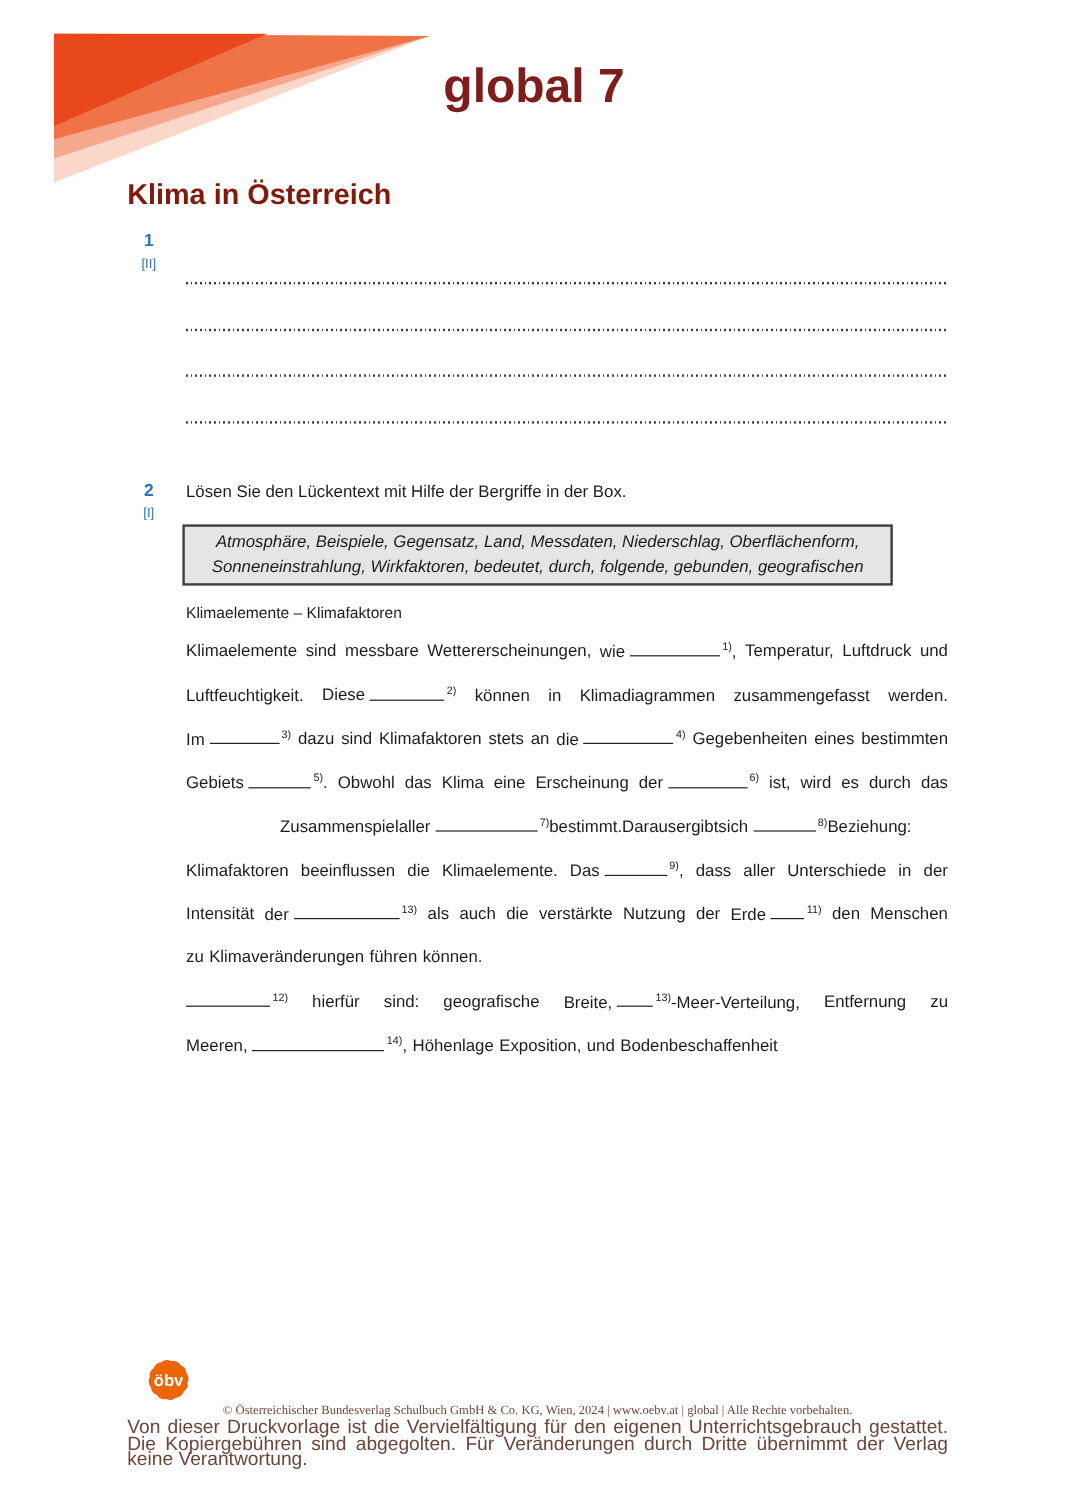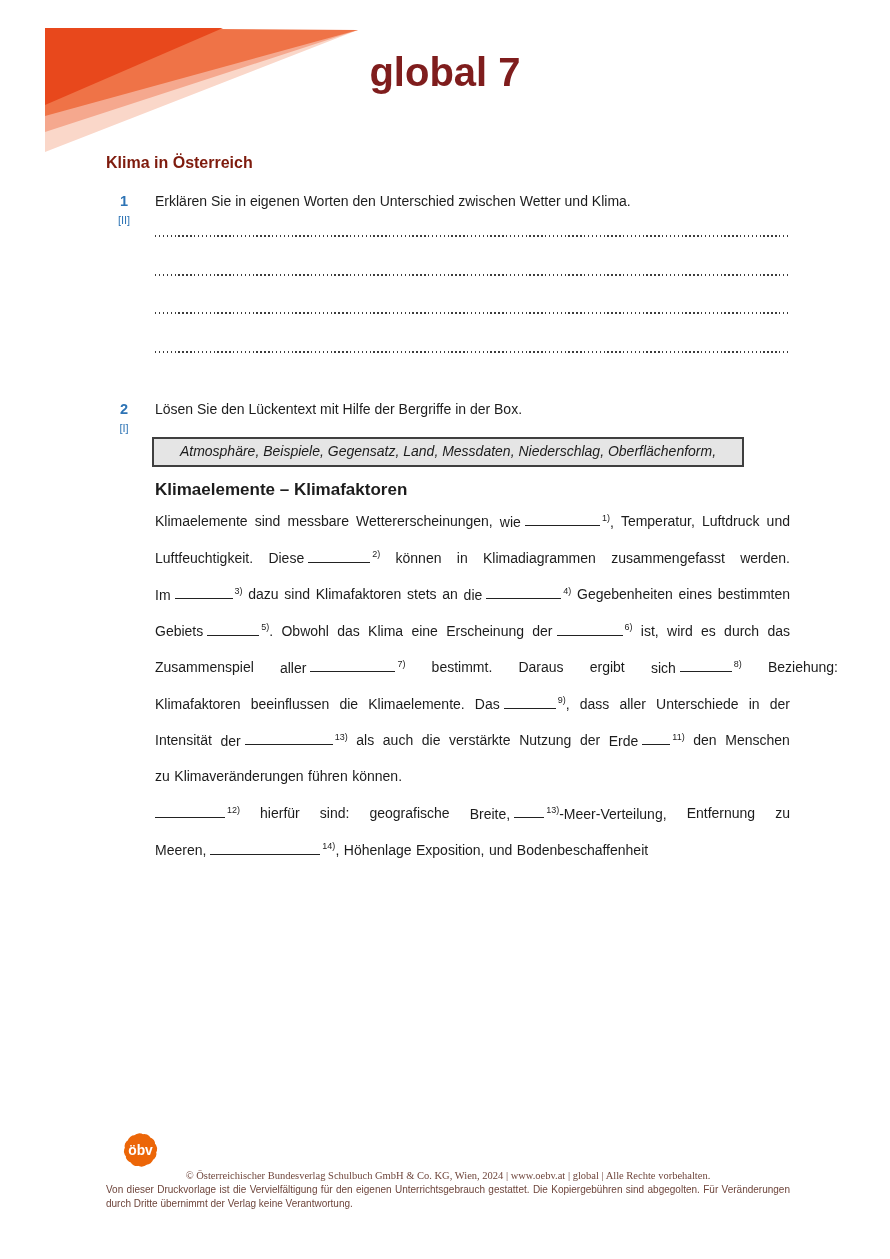--- a/index.html
+++ b/index.html
@@ -5,21 +5,21 @@
   html,body{margin:0;padding:0;background:#fff;}
   .page{position:relative;width:890px;height:1259px;background:#fff;overflow:hidden;
         color:#1c1c1c;font-family:"Liberation Sans",sans-serif;}
 
   
   .header{position:relative;height:148px;}
   .swoosh{position:absolute;left:45px;top:28px;width:313px;height:124px;}
   .brand-title{position:absolute;top:50px;left:0;width:100%;text-align:center;
                font-size:40px;font-weight:bold;color:#7f1d1d;}
 
-  .doc-heading{margin:2px 0 12px 106px;font-size:16px;font-weight:bold;color:#7E1B0D;line-height:26px;}
+  .doc-heading{margin:2px 0 12px 106px;font-size:24px;font-weight:bold;color:#7E1B0D;line-height:26px;}
 
   
   .ex-row{display:flex;margin:15px 0 0 106px;}
   .ex-row.ex2{margin-top:46px;}
   .num-col{width:36px;flex:none;position:relative;text-align:center;color:#2E74B5;}
   .ex-num{font-weight:bold;font-size:14.5px;line-height:21px;}
   .ex-level{position:absolute;top:20px;left:0;width:100%;font-size:11px;line-height:18px;}
   .ex-instruction{margin-left:13px;font-size:14px;line-height:21px;}
 
   
@@ -27,38 +27,38 @@
   .answer-line{height:38.5px;position:relative;}
   .answer-line:first-child{height:25px;}
   .answer-line::after{content:"";position:absolute;left:0;right:0;bottom:0;height:1.6px;
      background:repeating-linear-gradient(to right,#3b3b3b 0 1.4px,transparent 1.4px 3.9px);}
 
   
   .word-box{margin:17px 0 0 152px;width:592px;box-sizing:border-box;border:2px solid #3f3f3f;
             background:#e5e5e5;text-align:center;font-style:italic;font-size:14px;
             line-height:21px;padding:2px 0 3px;}
 
-  .subheading{margin:12px 0 0 155px;font-weight:bold;font-size:17px;line-height:21px;}
+  .subheading{margin:12px 0 0 155px;font-weight:normal;font-size:13px;line-height:21px;}
 
   
   .cloze{margin-left:155px;width:635px;}
   .cloze-line{height:36.5px;box-sizing:border-box;padding-top:13px;display:flex;
               flex-wrap:nowrap;align-items:baseline;column-gap:4.5px;font-size:14px;}
   .cloze-line.justify{justify-content:space-between;column-gap:0;}
   .tok{white-space:nowrap;flex:none;}
   .blank{display:inline-block;height:2px;border-bottom:1.2px solid #222;margin-left:4px;}
   .blank.nolead{margin-left:0;}
   sup.supnum{font-size:9px;margin-left:2px;}
 
   
   .footer{position:absolute;left:0;top:1118px;width:780px;height:141px;}
   .oebv-logo{position:absolute;left:112px;top:6px;width:57px;height:52px;}
   .copyright{position:absolute;left:106px;top:51px;width:684px;text-align:center;
              font-size:10.5px;line-height:13px;color:#6E453B;font-family:Liberation Serif, serif;}
-  .disclaimer{position:absolute;left:106px;top:65px;width:684px;font-size:10px;
+  .disclaimer{position:absolute;left:106px;top:65px;width:684px;font-size:16px;
               line-height:13.5px;color:#6E453B;text-align:justify;}
 </style>
 </head>
 <body>
 
 <div class="page">
 
   <div class="header">
     <svg class="swoosh" viewBox="0 0 313 124" aria-hidden="true">
       <polygon points="0,55 313,2 0,124" fill="#FAD7C9"></polygon>
@@ -69,40 +69,40 @@
     <div class="brand-title">global 7</div>
   </div>
 
   <h1 class="doc-heading">Klima in Österreich</h1>
 
   <div class="ex-row">
     <div class="num-col">
       <div class="ex-num">1</div>
       <div class="ex-level">[II]</div>
     </div>
-    <div class="ex-instruction">Erklären Sie in eigenen Worten den Unterschied zwischen Wetter und Klima.</div>
   </div>
 
   <div class="answer-lines">
       <div class="answer-line"></div>
       <div class="answer-line"></div>
       <div class="answer-line"></div>
       <div class="answer-line"></div>
     </div>
 
   <div class="ex-row ex2">
     <div class="num-col">
       <div class="ex-num">2</div>
       <div class="ex-level">[I]</div>
     </div>
     <div class="ex-instruction">Lösen Sie den Lückentext mit Hilfe der Bergriffe in der Box.</div>
   </div>
 
   <div class="word-box">
     <div>Atmosphäre, Beispiele, Gegensatz, Land, Messdaten, Niederschlag, Oberflächenform,</div>
+    <div>Sonneneinstrahlung, Wirkfaktoren, bedeutet, durch, folgende, gebunden, geografischen</div>
   </div>
 
   <div class="subheading">Klimaelemente – Klimafaktoren</div>
 
   <div class="cloze">
       <div class="cloze-line justify">
         <span class="tok">Klimaelemente</span>
         <span class="tok">sind</span>
         <span class="tok">messbare</span>
         <span class="tok">Wettererscheinungen,</span>
@@ -139,21 +139,21 @@
         <span class="tok">Klima</span>
         <span class="tok">eine</span>
         <span class="tok">Erscheinung</span>
         <span class="tok">der<span class="blank" style="width: 66px;"></span><sup class="supnum">6)</sup></span>
         <span class="tok">ist,</span>
         <span class="tok">wird</span>
         <span class="tok">es</span>
         <span class="tok">durch</span>
         <span class="tok">das</span>
       </div>
-      <div class="cloze-line justify" style="width: 683px;">
+      <div class="cloze-line justify" style="width: 683px; justify-content: center;">
         <span class="tok">Zusammenspiel</span>
         <span class="tok">aller<span class="blank" style="width: 85px;"></span><sup class="supnum">7)</sup></span>
         <span class="tok">bestimmt.</span>
         <span class="tok">Daraus</span>
         <span class="tok">ergibt</span>
         <span class="tok">sich<span class="blank" style="width: 52px;"></span><sup class="supnum">8)</sup></span>
         <span class="tok">Beziehung:</span>
       </div>
       <div class="cloze-line justify">
         <span class="tok">Klimafaktoren</span>

